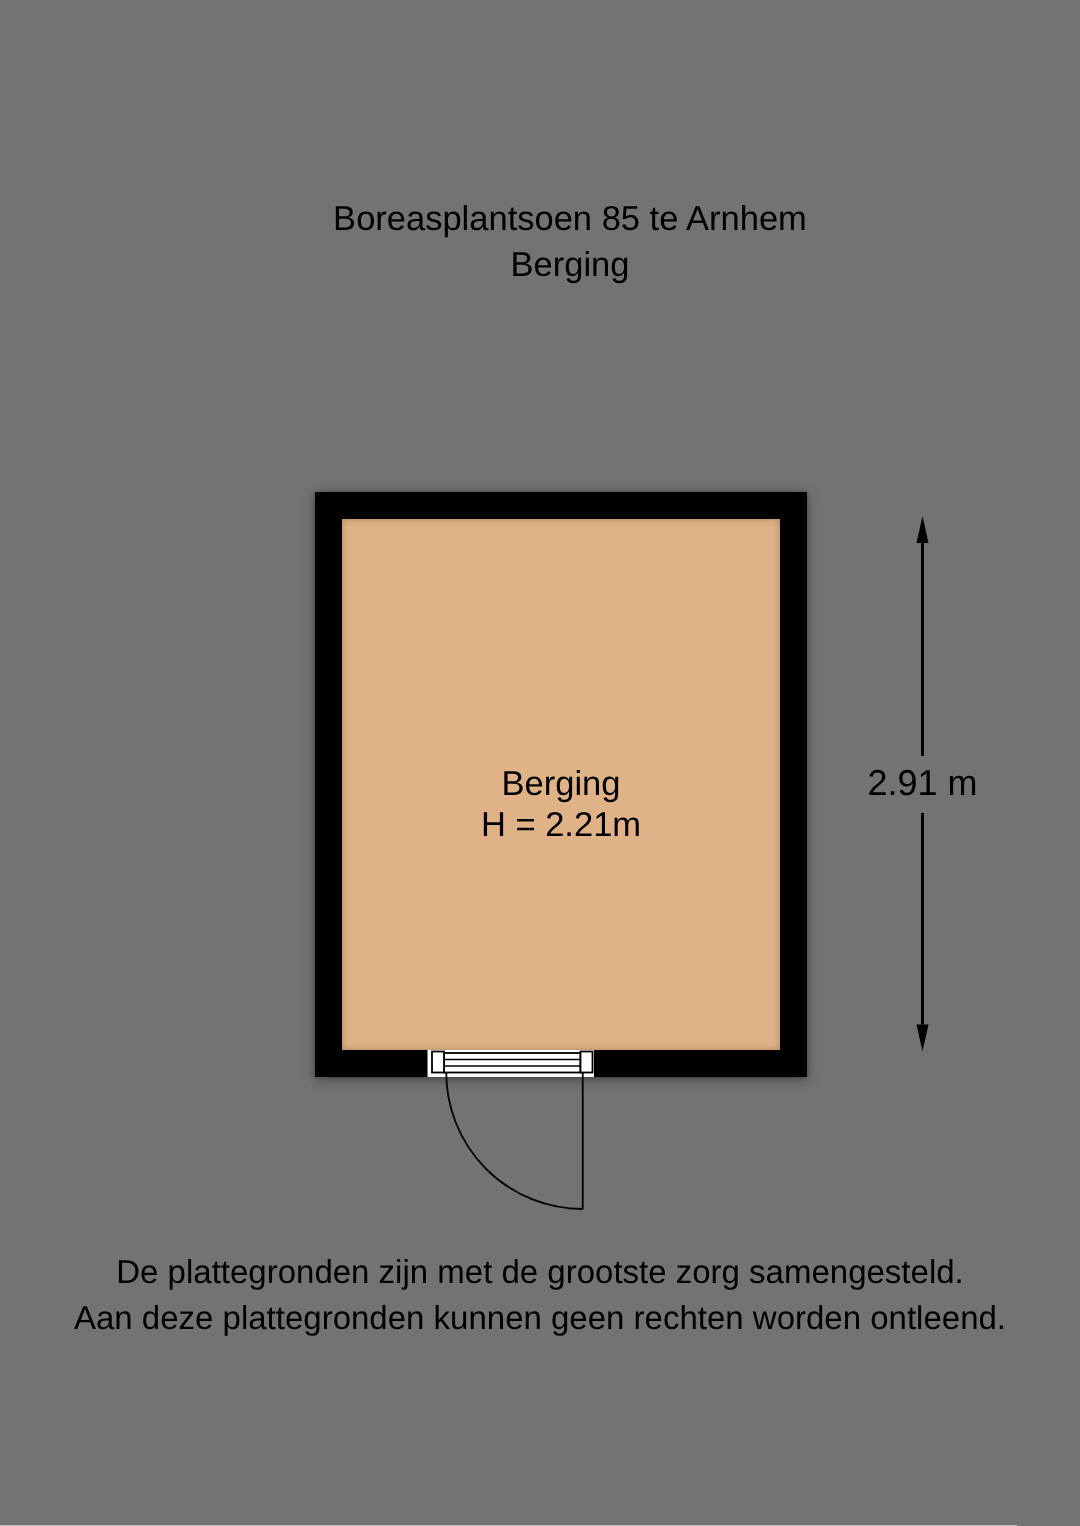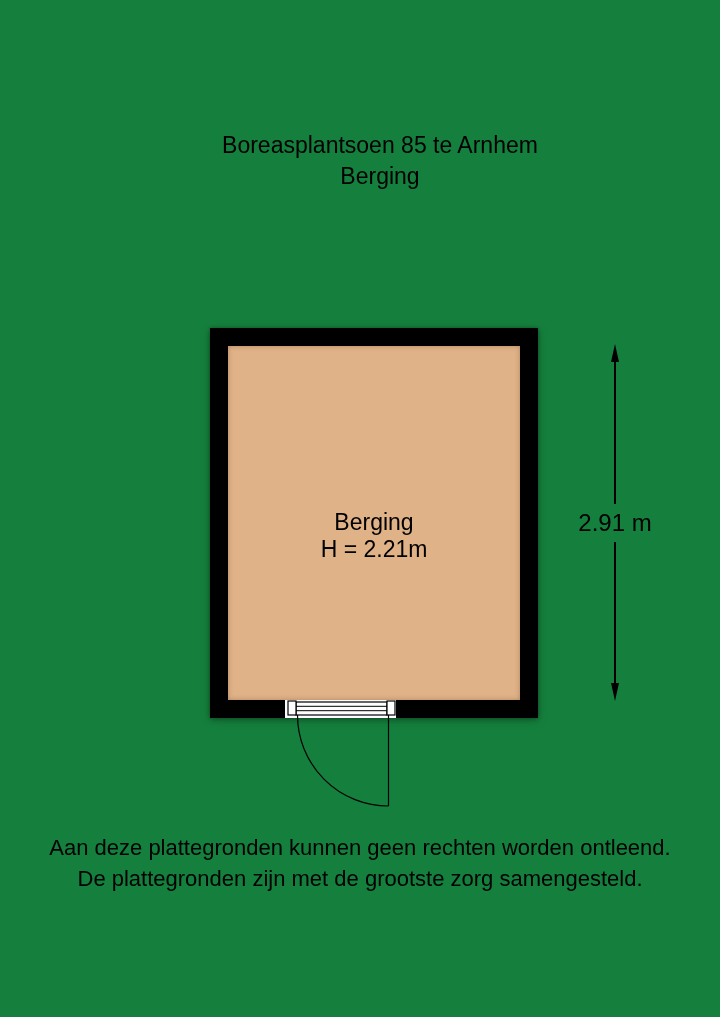--- a/index.html
+++ b/index.html
@@ -1,21 +1,21 @@
 <!DOCTYPE html>
 <html style="--floor-color: #DFB287; --wall-color: #000000;"><head>
 <meta charset="utf-8">
 <style>
   * { margin: 0; padding: 0; box-sizing: border-box; }
   html, body { background: #ffffff; }
   .page {
     position: relative;
     width: 720px;
     height: 1017px;
-    background: #15803d;
+    background: #737373;
     font-family: "Liberation Sans", sans-serif;
     color: #000000;
     overflow: hidden;
   }
 
   
   .title {
     position: absolute;
     left: 40px; top: 130px; width: 680px;
     text-align: center;
@@ -146,17 +146,17 @@
 
   <div class="vdim">
     <span class="arrow-up"></span>
     <span class="dline"></span>
     <span class="dlabel">2.91 m</span>
     <span class="dline"></span>
     <span class="arrow-down"></span>
   </div>
 
   <div class="footer">
+    <div>De plattegronden zijn met de grootste zorg samengesteld.</div>
     <div>Aan deze plattegronden kunnen geen rechten worden ontleend.</div>
-    <div>De plattegronden zijn met de grootste zorg samengesteld.</div>
   </div>
 
 </div>
 
 </body></html>

